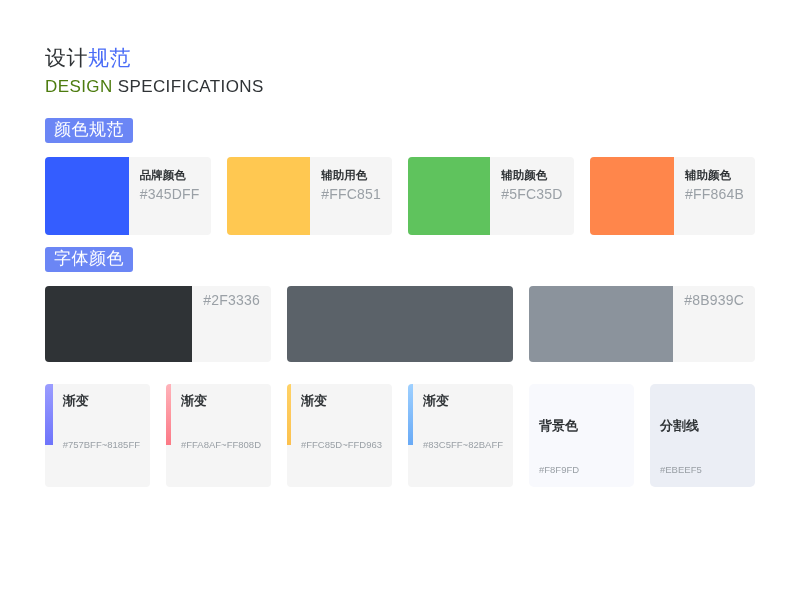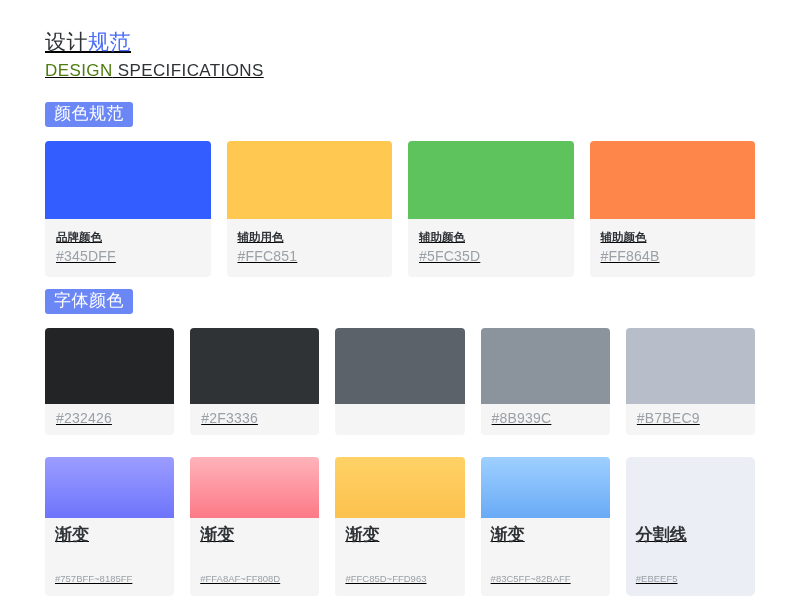--- a/index.html
+++ b/index.html
@@ -13,22 +13,21 @@
     font-family: "Liberation Sans", "DejaVu Sans", sans-serif;
     overflow: hidden;
     -webkit-font-smoothing: antialiased;
   }
 
   .page {
     position: relative;
     width: 800px;
     height: 600px;
     box-sizing: border-box;
-    padding: 0 45px;
-    text-decoration: underline;
+    padding: 16px 45px;
   }
 
   
   .header {
     padding-top: 29px;
   }
   .title {
     font-size: 21px;
     line-height: 26px;
     font-weight: 400;
@@ -73,21 +72,21 @@
   .row-fonts   { margin-top: 14px; }
   .row-grad    { margin-top: 22px; }
 
   
   .card {
     background: #f5f5f5;
     border-radius: 4px;
     overflow: hidden;
     flex: 1 1 0;
     display: flex;
-    flex-direction: column;
+    flex-direction: row;
   }
 
   .swatch {
     width: 100%;
     display: block;
   }
 
   .card-body {
     padding: 9px 11px 12px 11px;
     flex: 1 1 auto;
@@ -115,21 +114,21 @@
 
   
   .row-fonts .card { background: #f5f5f5; }
   .row-fonts .swatch { height: 76px; }
   .row-fonts .card-body { padding: 8px 11px 10px 11px; }
   .row-fonts .card-hex { margin-top: 0; }
 
   
   .row-grad .swatch { height: 61px; }
   .row-grad .card-body { padding: 9px 10px 11px 10px; }
-  .row-grad .card-name { font-size: 17px; }
+  .row-grad .card-name { font-size: 13px; }
   .row-grad .card-hex { font-size: 9.5px; letter-spacing: 0; margin-top: 30px; }
 
   
   .card-solid { border-radius: 5px; }
   .card-solid .card-body {
     padding: 0 10px 11px 10px;
     display: flex;
     flex-direction: column;
     justify-content: flex-end;
     height: 103px;
@@ -184,51 +183,39 @@
       </div>
     </div>
 
   </div>
 
   
   <div class="badge section-2-badge">字体颜色</div>
 
   <div class="row row-fonts">
 
-    <div class="card">
-      <div class="swatch" style="background:#232426"></div>
-      <div class="card-body">
-        <div class="card-hex">#232426</div>
-      </div>
-    </div>
 
     <div class="card">
       <div class="swatch" style="background:#2F3336"></div>
       <div class="card-body">
         <div class="card-hex">#2F3336</div>
       </div>
     </div>
 
     <div class="card">
       <div class="swatch" style="background:#5B6269"></div>
     </div>
 
     <div class="card">
       <div class="swatch" style="background:#8B939C"></div>
       <div class="card-body">
         <div class="card-hex">#8B939C</div>
       </div>
     </div>
 
-    <div class="card">
-      <div class="swatch" style="background:#B7BEC9"></div>
-      <div class="card-body">
-        <div class="card-hex">#B7BEC9</div>
-      </div>
-    </div>
 
   </div>
 
   
   <div class="row row-grad">
 
     <div class="card">
       <div class="swatch" style="background:linear-gradient(180deg,#9B9DFF 0%,#6E74FB 100%)"></div>
       <div class="card-body">
         <div class="card-name">渐变</div>
@@ -253,20 +240,26 @@
     </div>
 
     <div class="card">
       <div class="swatch" style="background:linear-gradient(180deg,#9ED0FF 0%,#69AAF6 100%)"></div>
       <div class="card-body">
         <div class="card-name">渐变</div>
         <div class="card-hex">#83C5FF~82BAFF</div>
       </div>
     </div>
 
+    <div class="card card-solid" style="background:#F8F9FD">
+      <div class="card-body">
+        <div class="card-name">背景色</div>
+        <div class="card-hex">#F8F9FD</div>
+      </div>
+    </div>
 
     <div class="card card-solid" style="background:#EBEEF5">
       <div class="card-body">
         <div class="card-name">分割线</div>
         <div class="card-hex">#EBEEF5</div>
       </div>
     </div>
 
   </div>
 

